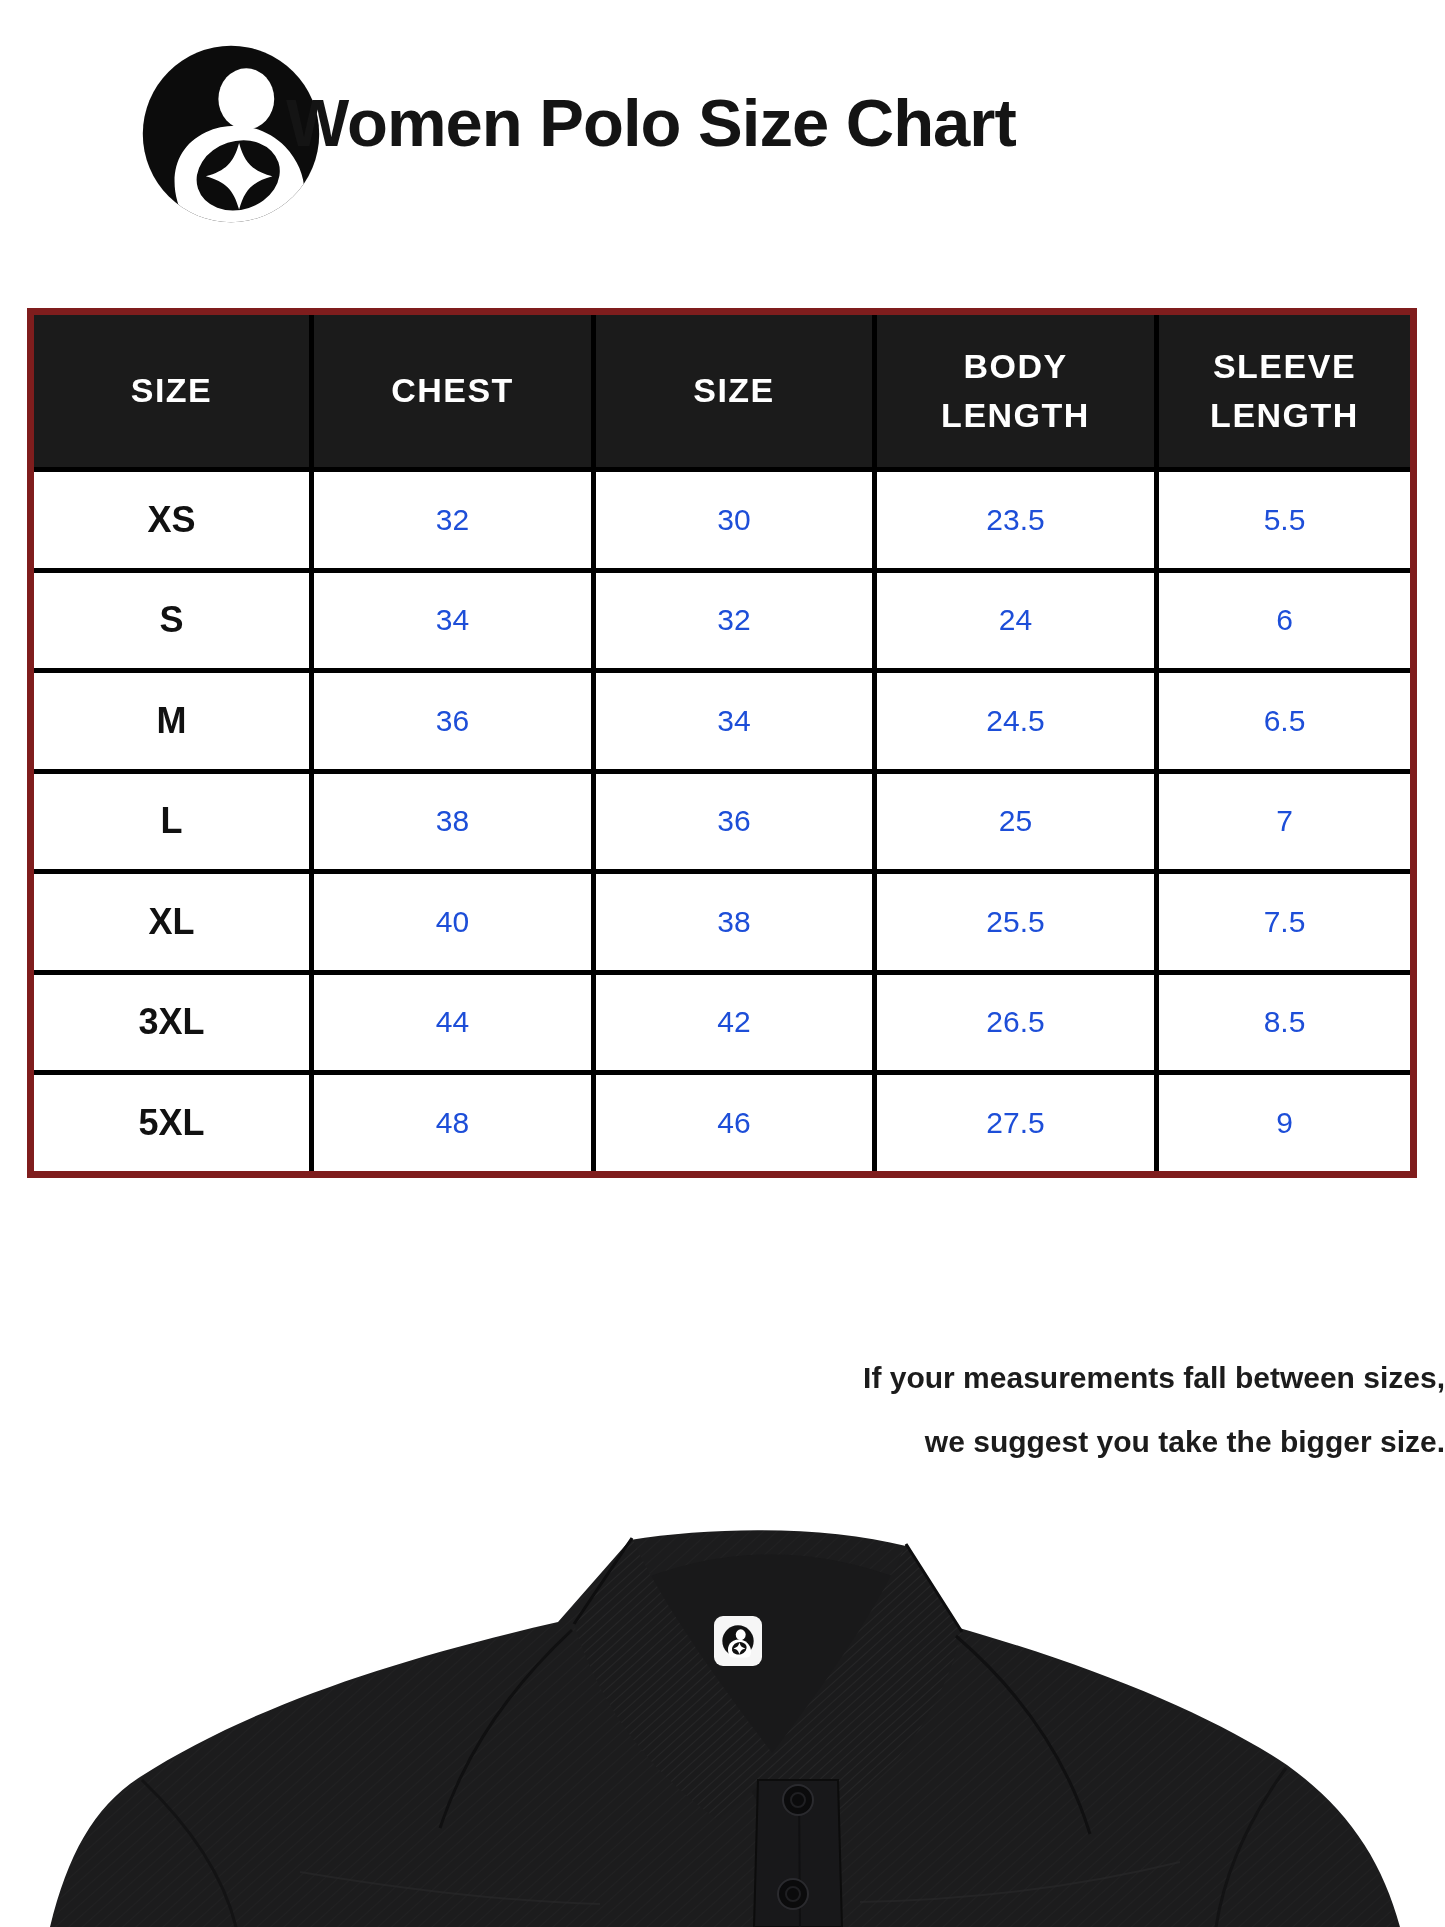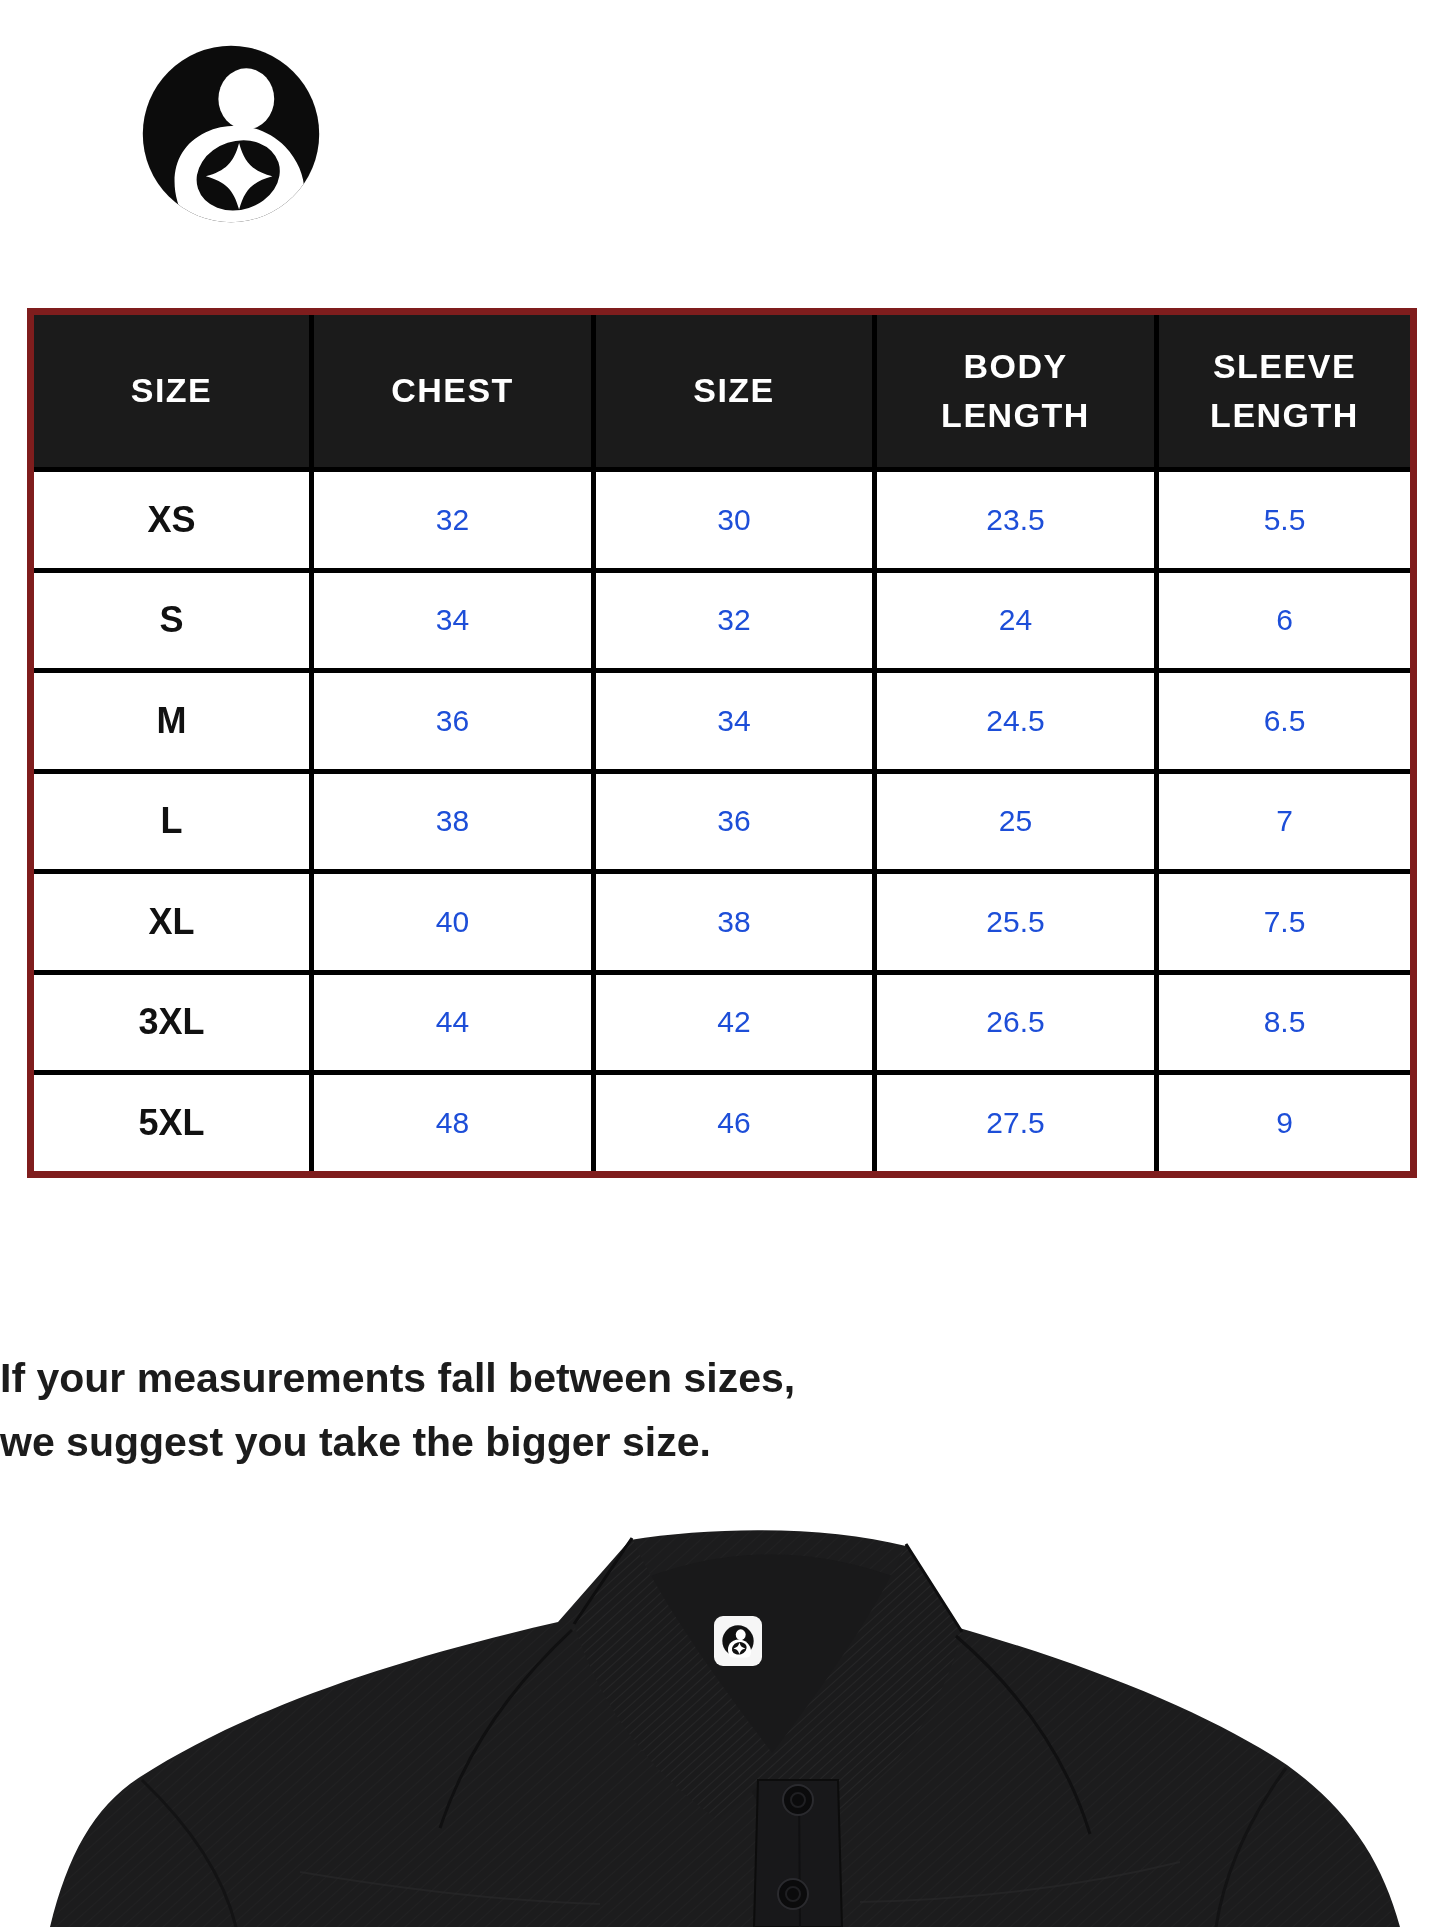--- a/index.html
+++ b/index.html
@@ -17,22 +17,22 @@
   .size-table th,.size-table td{border:5px solid #000;text-align:center;vertical-align:middle;padding:0;}
   .size-table{border:7px solid #7f1d1d;}
   .size-table th{background:#1b1b1b;color:#ffffff;font-size:34px;font-weight:700;
                  letter-spacing:1.5px;height:152px;}
   .size-table td{height:95.5px;font-size:30px;font-weight:400;color:#1d4ed8;}
   .size-table td.size-cell{font-weight:700;font-size:36px;color:#111;}
   .hw{display:inline-block;line-height:1.45;}
   .col-4 .hw,.col-5 .hw{max-width:210px;}
 
   
-  .note{position:absolute;left:0;top:1346px;width:1445px;margin:0;text-align:left;
-        font-size:41px;font-weight:700;color:#1c1c1c;line-height:64px;}
+  .note{position:absolute;left:0;top:1346px;width:1445px;margin:0;text-align:right;
+        font-size:30px;font-weight:700;color:#1c1c1c;line-height:64px;}
 
   
   .polo{position:absolute;left:0;top:1528px;width:1445px;height:399px;display:block;}
 </style>
 </head>
 <body>
 
 <div class="page">
 
   <span class="logo">
@@ -48,20 +48,21 @@
         <path d="M50,198 C28,158 34,116 72,98 C102,84 138,91 160,114 C182,137 188,168 174,194
                  C170,200 164,203 157,203 L66,203 C58,203 53,201 50,198 Z" fill="#ffffff"></path>
         <ellipse cx="108" cy="146" rx="47" ry="38" fill="#0c0c0c" transform="rotate(-18 108 146)"></ellipse>
         <path d="M109,110 C115,132 124,141 146,147 C124,153 115,162 109,184
                  C103,162 94,153 72,147 C94,141 103,132 109,110 Z" fill="#ffffff"></path>
         <path d="M58,196 C72,206 96,208 112,200 C96,212 74,212 60,204 Z" fill="#0c0c0c"></path>
       </g>
     </svg>
   </span>
 
+  <h1 class="page-title">Women Polo Size Chart</h1>
 
   <table class="size-table">
     <colgroup>
       <col style="width:281px">
         <col style="width:282px">
         <col style="width:281px">
       <col style="width:282px">
         <col>
     </colgroup>
     <thead>

